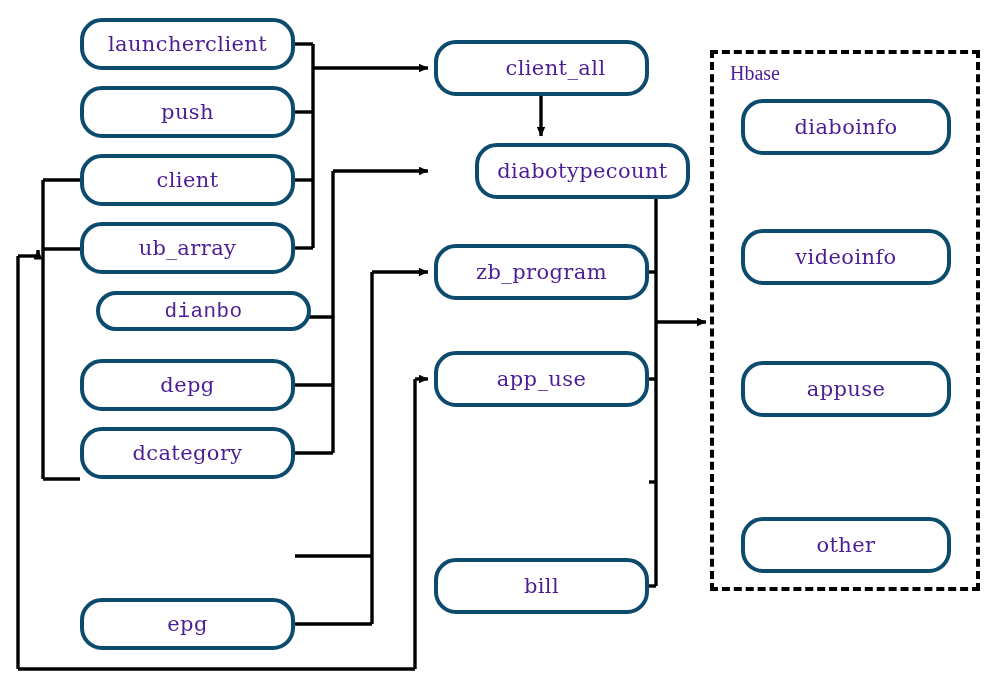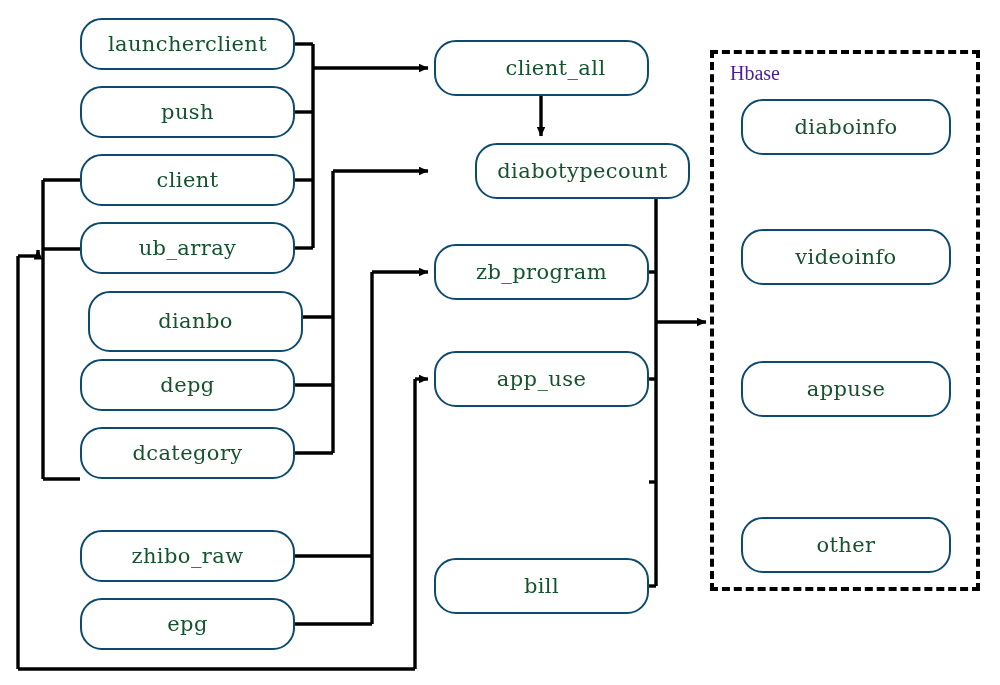--- a/index.html
+++ b/index.html
@@ -22,28 +22,28 @@
     position: absolute;
     left: 0;
     top: 0;
     width: 1000px;
     height: 685px;
     pointer-events: none;
   }
   .node {
     position: absolute;
     box-sizing: border-box;
-    border: 2px solid #0c4a6e;
+    border: 4px solid #0c4a6e;
     border-radius: 22px;
     background: #ffffff;
     display: flex;
     align-items: center;
     justify-content: center;
     text-align: center;
-    color: #14532d;
+    color: #4c1d95;
     font-family: "DejaVu Serif", "Liberation Serif", serif;
     font-size: 21px;
     letter-spacing: 0.4px;
     line-height: 1;
     z-index: 3;
   }
   .node-label {
     display: block;
     white-space: nowrap;
   }
@@ -147,32 +147,29 @@
   </div>
   <div class="node" style="left:80px; top:86px; width:215px; height:52px;">
     <span class="node-label">push</span>
   </div>
   <div class="node" style="left:80px; top:154px; width:215px; height:52px;">
     <span class="node-label">client</span>
   </div>
   <div class="node" style="left:80px; top:222px; width:215px; height:52px;">
     <span class="node-label">ub_array</span>
   </div>
-  <div class="node" style="left:88px; top:291px; width:215px; height:61px;">
+  <div class="node" style="left:96px; top:291px; width:215px; height:40px;font-family:Liberation Mono, monospace;">
     <span class="node-label">dianbo</span>
   </div>
   <div class="node" style="left:80px; top:427px; width:215px; height:52px;">
     <span class="node-label">dcategory</span>
   </div>
   <div class="node" style="left:80px; top:359px; width:215px; height:52px;">
     <span class="node-label">depg</span>
   </div>
-  <div class="node" style="left:80px; top:530px; width:215px; height:52px;">
-    <span class="node-label">zhibo_raw</span>
-  </div>
   <div class="node" style="left:80px; top:598px; width:215px; height:52px;">
     <span class="node-label">epg</span>
   </div>
 
   <div class="node" style="left:434px; top:40px; width:215px; height:56px;padding-left:28px;">
     <span class="node-label">client_all</span>
   </div>
   <div class="node" style="left:434px; top:143px; width:215px; height:56px;margin-left:41px;">
     <span class="node-label">diabotypecount</span>
   </div>

